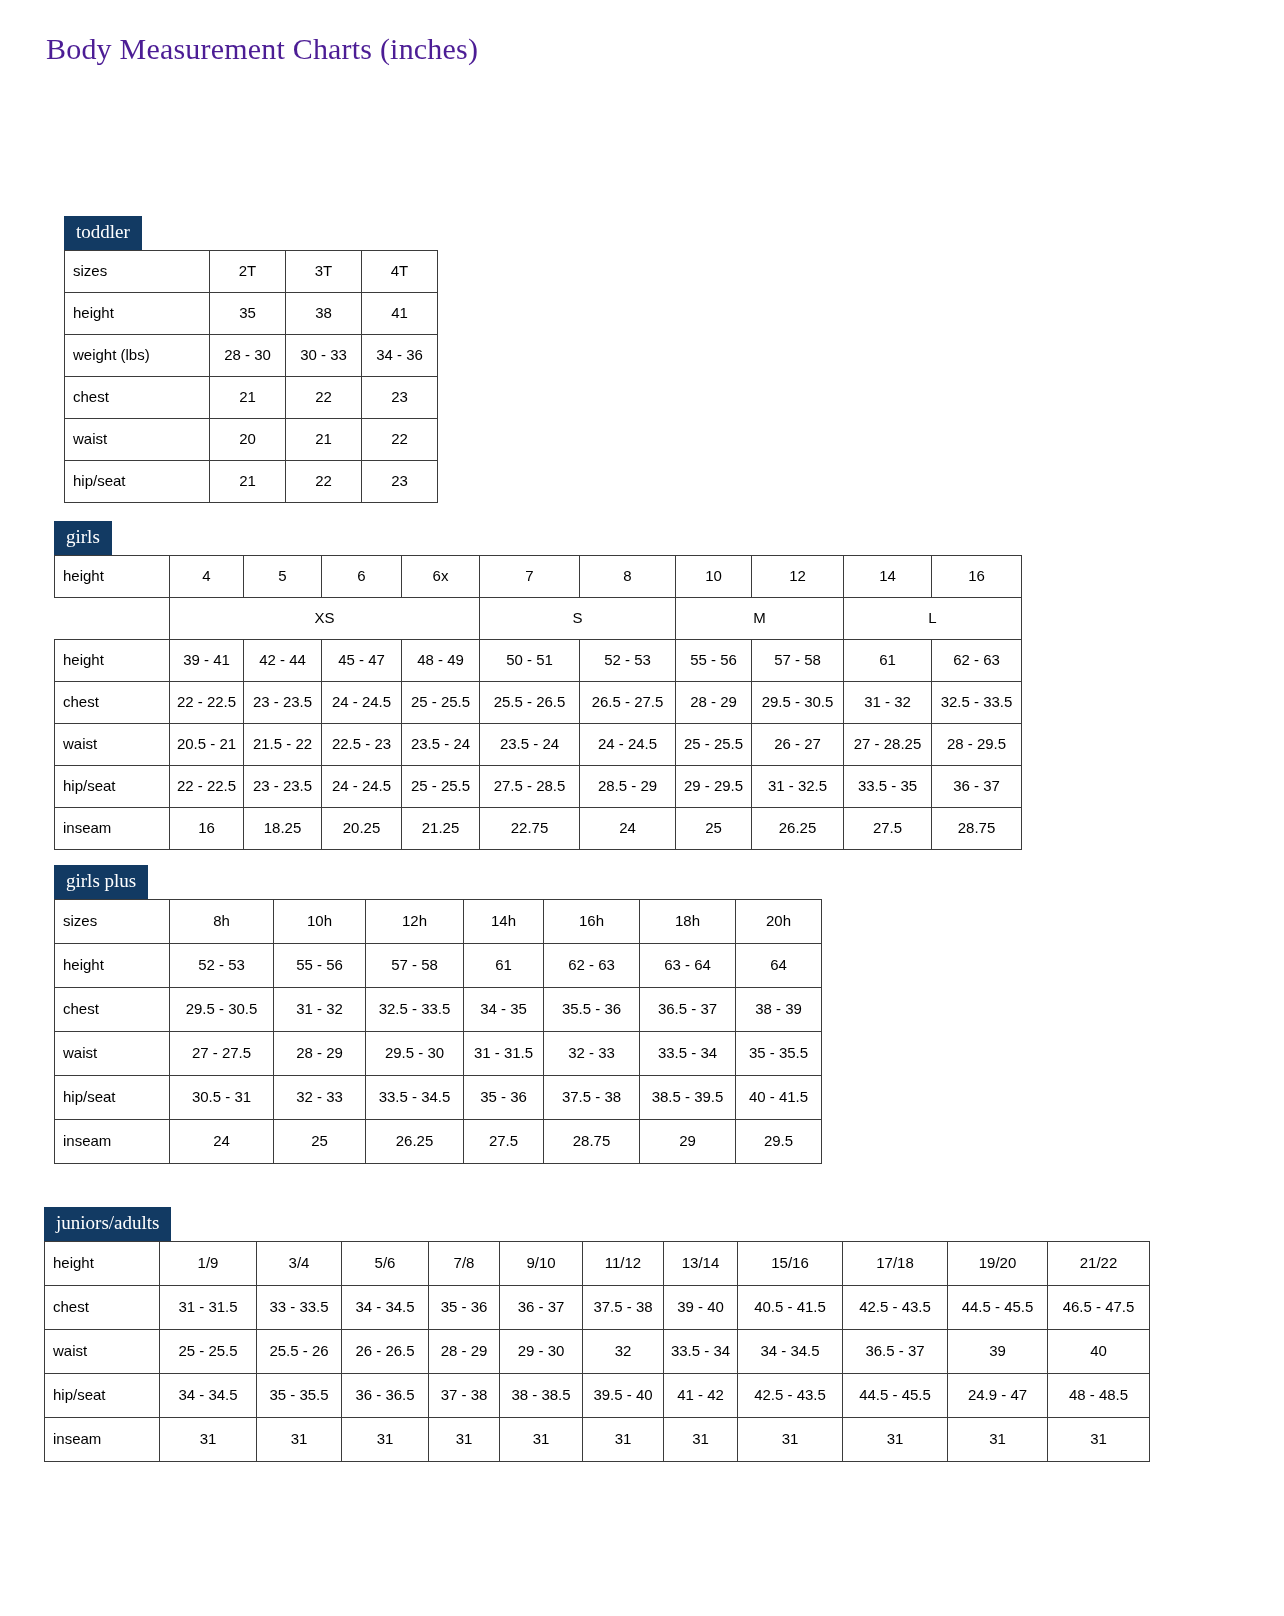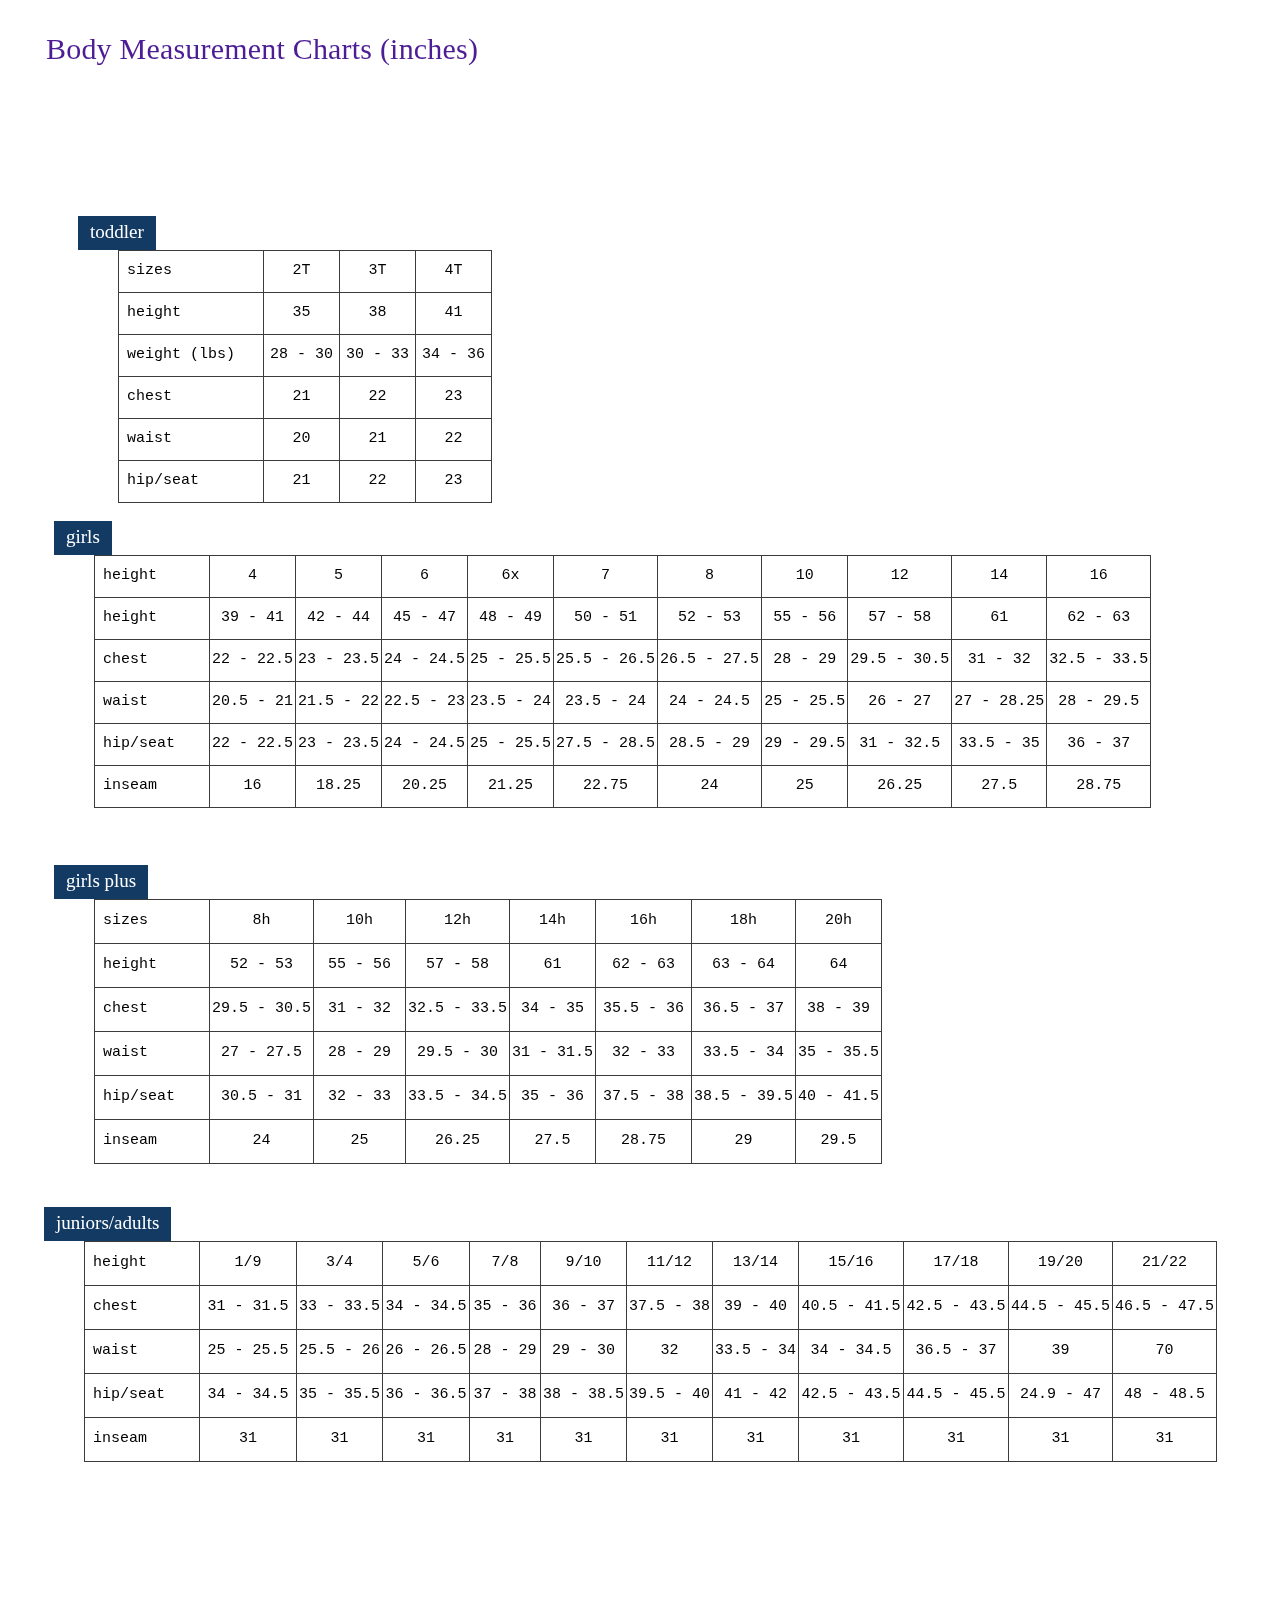--- a/index.html
+++ b/index.html
@@ -33,22 +33,21 @@
     font-size: 19px;
     font-family: "Liberation Serif", serif;
     padding: 5px 12px 7px 12px;
     display: inline-block;
     line-height: 1.15;
   }
   table.sizechart {
     border-collapse: collapse;
     table-layout: fixed;
     font-size: 15px;
-    font-family: Liberation Mono, monospace;
-    margin-left: 40px;
+    font-family: Liberation Sans, sans-serif;
   }
   table.sizechart td {
     border: 1px solid #3b3b3b;
     text-align: center;
     padding: 7px 2px;
     white-space: nowrap;
     line-height: 1.1;
   }
   table.sizechart td.rowlabel {
     text-align: left;
@@ -57,21 +56,21 @@
   }
   table.sizechart td.blank {
     border-left: none;
     border-bottom: none;
     border-top: none;
   }
   
   .lbl-col { width: 145px; }
 
   
-  #toddler-block { left: 54px; top: 216px; padding-left: 24px; }
+  #toddler-block { left: 40px; top: 216px; padding-left: 24px; }
   #toddler-table td { height: 27px; }
   #toddler-table .lbl-col { width: 145px; }
   #toddler-table .d-col { width: 76px; }
 
   
   #girls-block { left: 54px; top: 521px; }
   #girls-table td { height: 27px; }
 
   
   #girlsplus-block { left: 54px; top: 865px; }
@@ -158,20 +157,27 @@
         <td>4</td>
         <td>5</td>
         <td>6</td>
         <td>6x</td>
         <td>7</td>
         <td>8</td>
         <td>10</td>
         <td>12</td>
         <td>14</td>
         <td>16</td>
+      </tr>
+      <tr>
+        <td class="blank"></td>
+        <td colspan="4">XS</td>
+        <td colspan="2">S</td>
+        <td colspan="2">M</td>
+        <td colspan="2">L</td>
       </tr>
       <tr>
         <td class="rowlabel">height</td>
         <td>39 - 41</td>
         <td>42 - 44</td>
         <td>45 - 47</td>
         <td>48 - 49</td>
         <td>50 - 51</td>
         <td>52 - 53</td>
         <td>55 - 56</td>
@@ -364,21 +370,21 @@
         <td>25 - 25.5</td>
         <td>25.5 - 26</td>
         <td>26 - 26.5</td>
         <td>28 - 29</td>
         <td>29 - 30</td>
         <td>32</td>
         <td>33.5 - 34</td>
         <td>34 - 34.5</td>
         <td>36.5 - 37</td>
         <td>39</td>
-        <td>70</td>
+        <td>40</td>
       </tr>
       <tr>
         <td class="rowlabel">hip/seat</td>
         <td>34 - 34.5</td>
         <td>35 - 35.5</td>
         <td>36 - 36.5</td>
         <td>37 - 38</td>
         <td>38 - 38.5</td>
         <td>39.5 - 40</td>
         <td>41 - 42</td>

